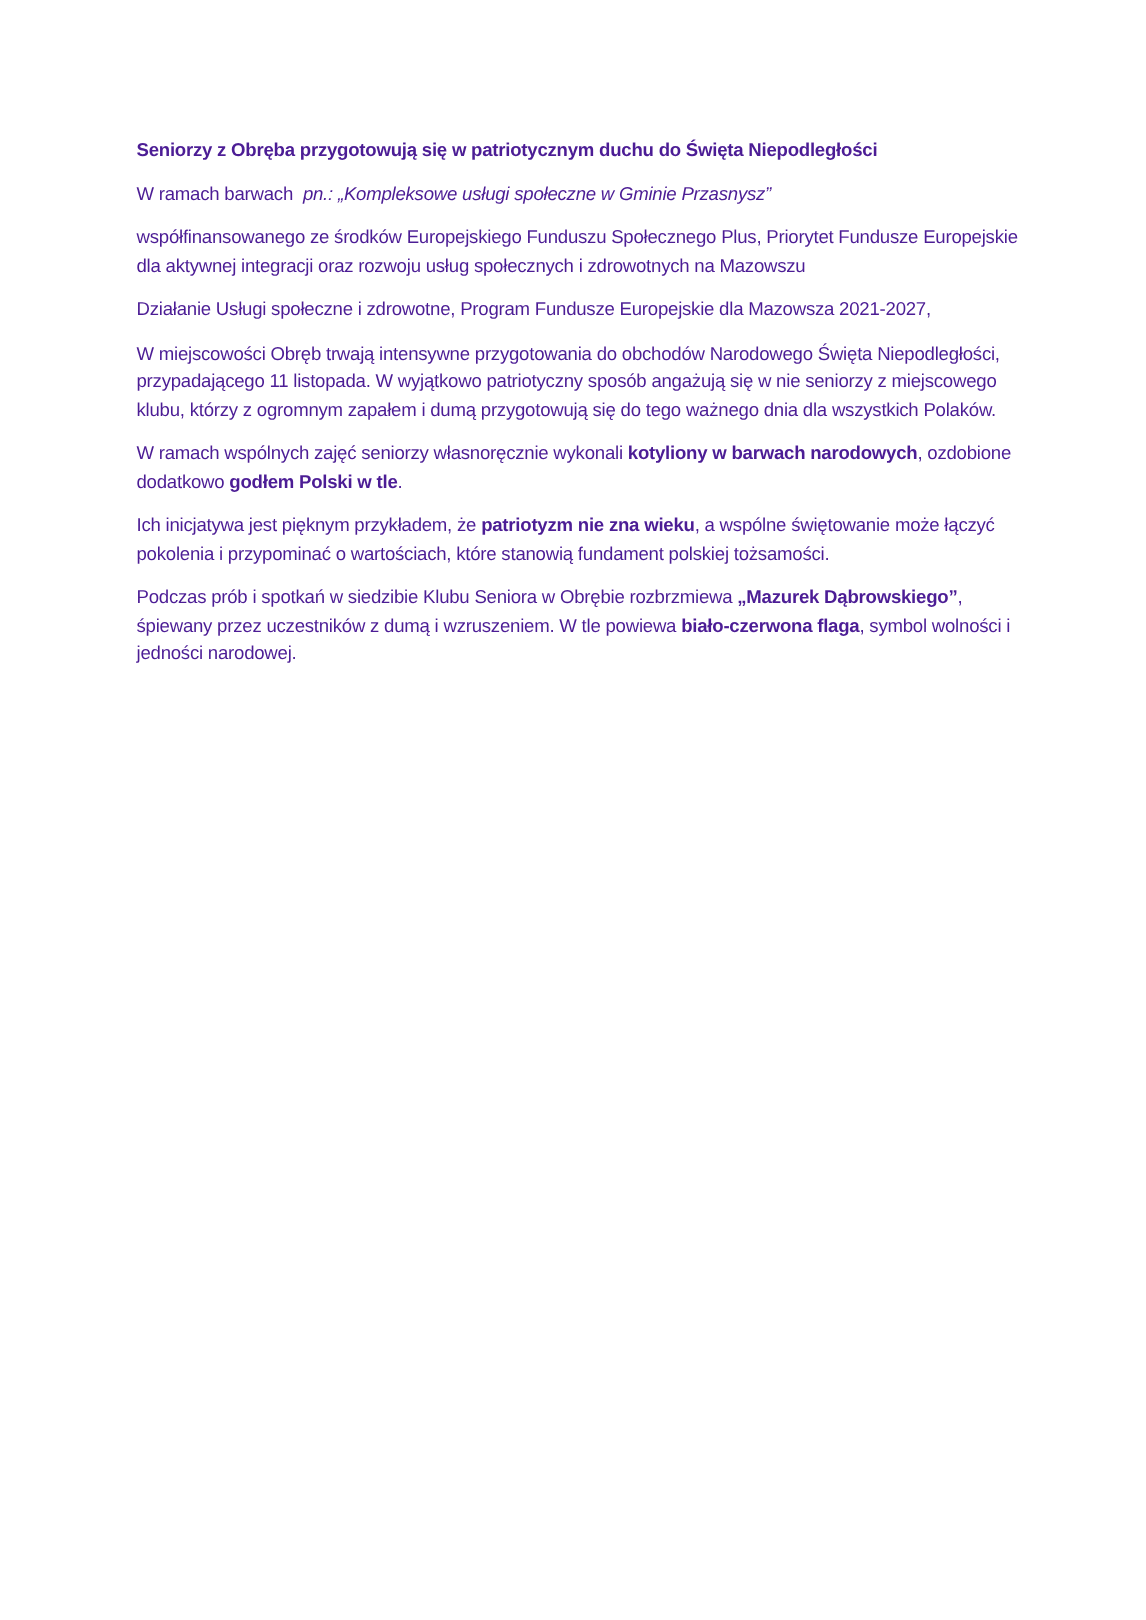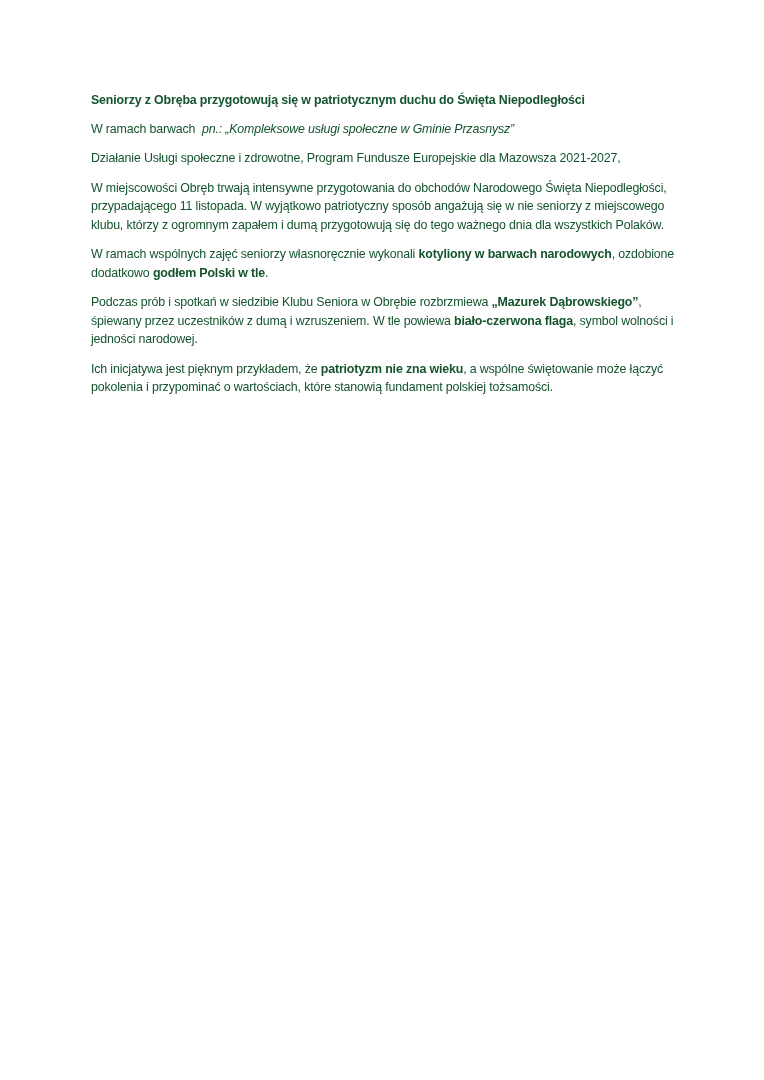--- a/index.html
+++ b/index.html
@@ -3,42 +3,43 @@
   <meta charset="utf-8">
   <style>
     html, body { margin: 0; padding: 0; background: #ffffff; }
     body { width: 764px; height: 1080px; position: relative; overflow: hidden; }
     .page {
       position: absolute; left: 0; top: 0; width: 764px; height: 1080px; background: #ffffff;
     }
     .content {
       position: absolute; left: 91px; top: 91px; width: 590px;
       font-family: "Liberation Sans", sans-serif;
-      font-size: 12.4px; color: #14532d; line-height: 18.5px;
+      font-size: 12.4px; color: #4c1d95; line-height: 18.5px;
       letter-spacing: -0.15px;
     }
     .content p { margin: 0; }
     .title { font-weight: bold; margin-bottom: 10px !important; }
     .p-gap { margin-bottom: 11px !important; }
     b { font-weight: bold; }
     .bi { font-weight: normal; font-style: italic; }
   </style>
 </head>
 <body>
 
 <div class="page">
   <div class="content">
     <p class="title">Seniorzy z Obręba przygotowują się w patriotycznym duchu do Święta Niepodległości</p>
 
     <p class="p-gap"><span style="white-space:pre">W ramach barwach  </span><span class="bi">pn.: „Kompleksowe usługi społeczne w Gminie Przasnysz”</span></p>
 
+    <p class="p-gap">współfinansowanego ze środków Europejskiego Funduszu Społecznego Plus, Priorytet Fundusze Europejskie dla aktywnej integracji oraz rozwoju usług społecznych i zdrowotnych na Mazowszu</p>
 
     <p class="p-gap">Działanie Usługi społeczne i zdrowotne, Program Fundusze Europejskie dla Mazowsza 2021-2027,</p>
 
     <p class="p-gap">W miejscowości Obręb trwają intensywne przygotowania do obchodów Narodowego Święta Niepodległości, przypadającego 11 listopada. W wyjątkowo patriotyczny sposób angażują się w nie seniorzy z miejscowego klubu, którzy z ogromnym zapałem i dumą przygotowują się do tego ważnego dnia dla wszystkich Polaków.</p>
 
     <p class="p-gap"><span>W ramach wspólnych zajęć seniorzy własnoręcznie wykonali </span><b>kotyliony w barwach narodowych</b><span>, ozdobione dodatkowo </span><b>godłem Polski w tle</b><span>.</span></p>
 
+    <p class="p-gap"><span>Ich inicjatywa jest pięknym przykładem, że </span><b>patriotyzm nie zna wieku</b><span>, a wspólne świętowanie może łączyć pokolenia i przypominać o wartościach, które stanowią fundament polskiej tożsamości.</span></p>
+
     <p class="p-gap"><span>Podczas prób i spotkań w siedzibie Klubu Seniora w Obrębie rozbrzmiewa </span><b>„Mazurek Dąbrowskiego”</b><span>, śpiewany przez uczestników z dumą i wzruszeniem. W tle powiewa </span><b>biało-czerwona flaga</b><span>, symbol wolności i jedności narodowej.</span></p>
-
-    <p class="p-gap"><span>Ich inicjatywa jest pięknym przykładem, że </span><b>patriotyzm nie zna wieku</b><span>, a wspólne świętowanie może łączyć pokolenia i przypominać o wartościach, które stanowią fundament polskiej tożsamości.</span></p>
   </div>
 </div>
 
 </body></html>

